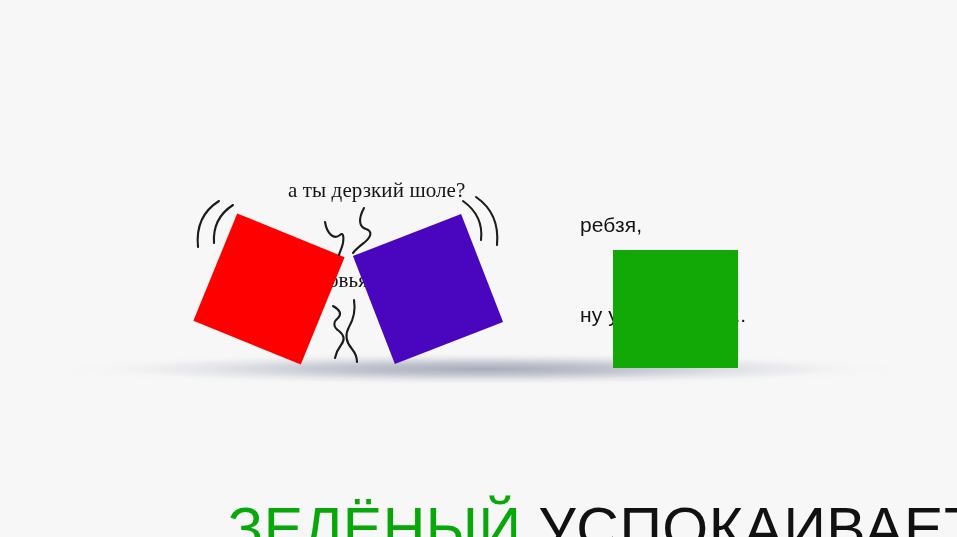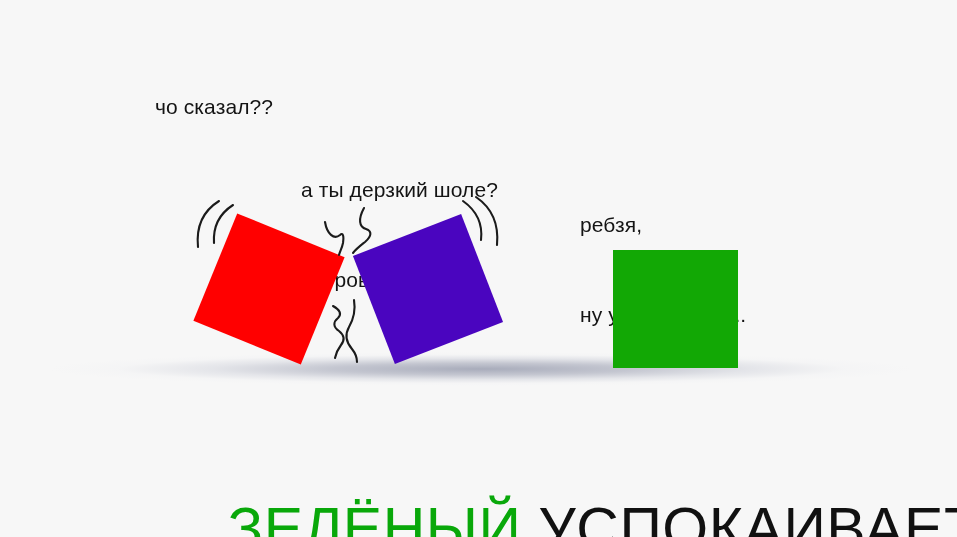--- a/index.html
+++ b/index.html
@@ -26,21 +26,21 @@
     color: #141414;
     font-family: "Liberation Sans", sans-serif;
     font-size: 21px;
     line-height: 30px;
     white-space: pre;
     letter-spacing: 0.1px;
   }
   .speech .line { display: block; }
 
   #speech-red   { left: 155px; top: 32px;  }
-  #speech-mid   { left: 301px; top: 115px; }
+  #speech-mid   { left: 288px; top: 115px; font-family: Liberation Serif, serif; }
   #speech-green { left: 580px; top: 150px; }
 
   
   #ground {
     position: absolute;
     left: 48px;
     top: 352px;
     width: 866px;
     height: 34px;
     border-radius: 50%;
@@ -110,21 +110,20 @@
   #caption .black { color: #111111; }
 </style>
 </head>
 <body>
 
 <div id="stage">
 
   <div id="ground"></div>
 
   <div class="speech" id="speech-red">
-    <span class="line">чо сказал??</span>
   </div>
 
   <div class="speech" id="speech-mid">
     <span class="line">а ты дерзкий шоле?</span>
     <span class="line">здоровья много?</span>
   </div>
 
   <div class="speech" id="speech-green">
     <span class="line">ребзя,</span>
     <span class="line">ну успокойтесь...</span>

